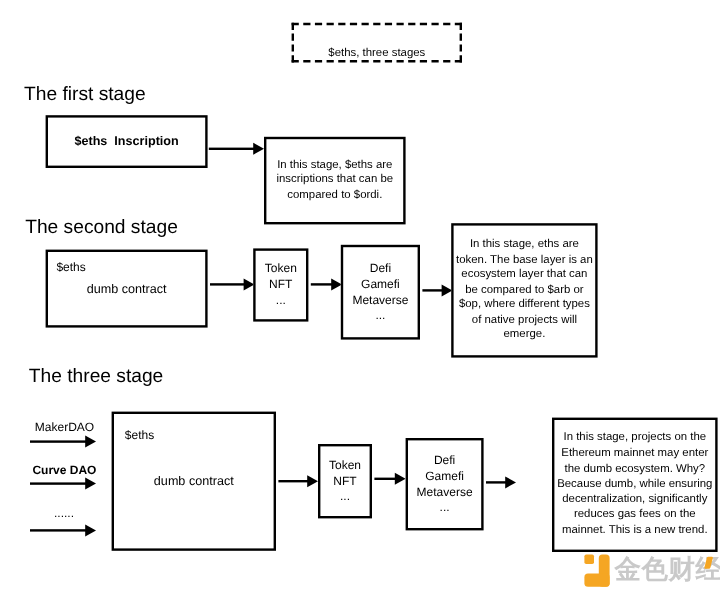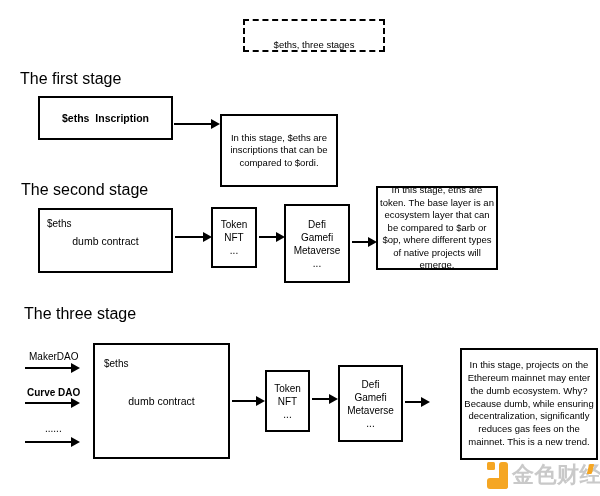--- a/index.html
+++ b/index.html
@@ -73,21 +73,21 @@
 
   <div class="box small-box" style="left:284px;top:204px;width:66px;height:79px;">
     <span>Defi</span>
     <span>Gamefi</span>
     <span>Metaverse</span>
     <span>...</span>
   </div>
 
   <div class="arrow" style="left:352px;top:241px;width:17px;"></div>
 
-  <div class="box result-box" style="left:376px;top:186px;width:122px;height:84px;">
+  <div class="box result-box" style="left:376px;top:186px;width:122px;height:112px;">
     <span>In this stage, eths are token. The base layer is an ecosystem layer that can be compared to $arb or $op, where different types of native projects will emerge.</span>
   </div>
 
   <div class="heading" style="left:24px;top:308px;">The three stage</div>
 
   <div class="input-label" style="left:29px;top:351px;text-align:right;">MakerDAO</div>
   <div class="arrow" style="left:25px;top:367px;width:47px;"></div>
 
   <div class="input-label" style="left:27px;top:387px;font-weight:bold;">Curve DAO</div>
   <div class="arrow" style="left:25px;top:402px;width:47px;"></div>

